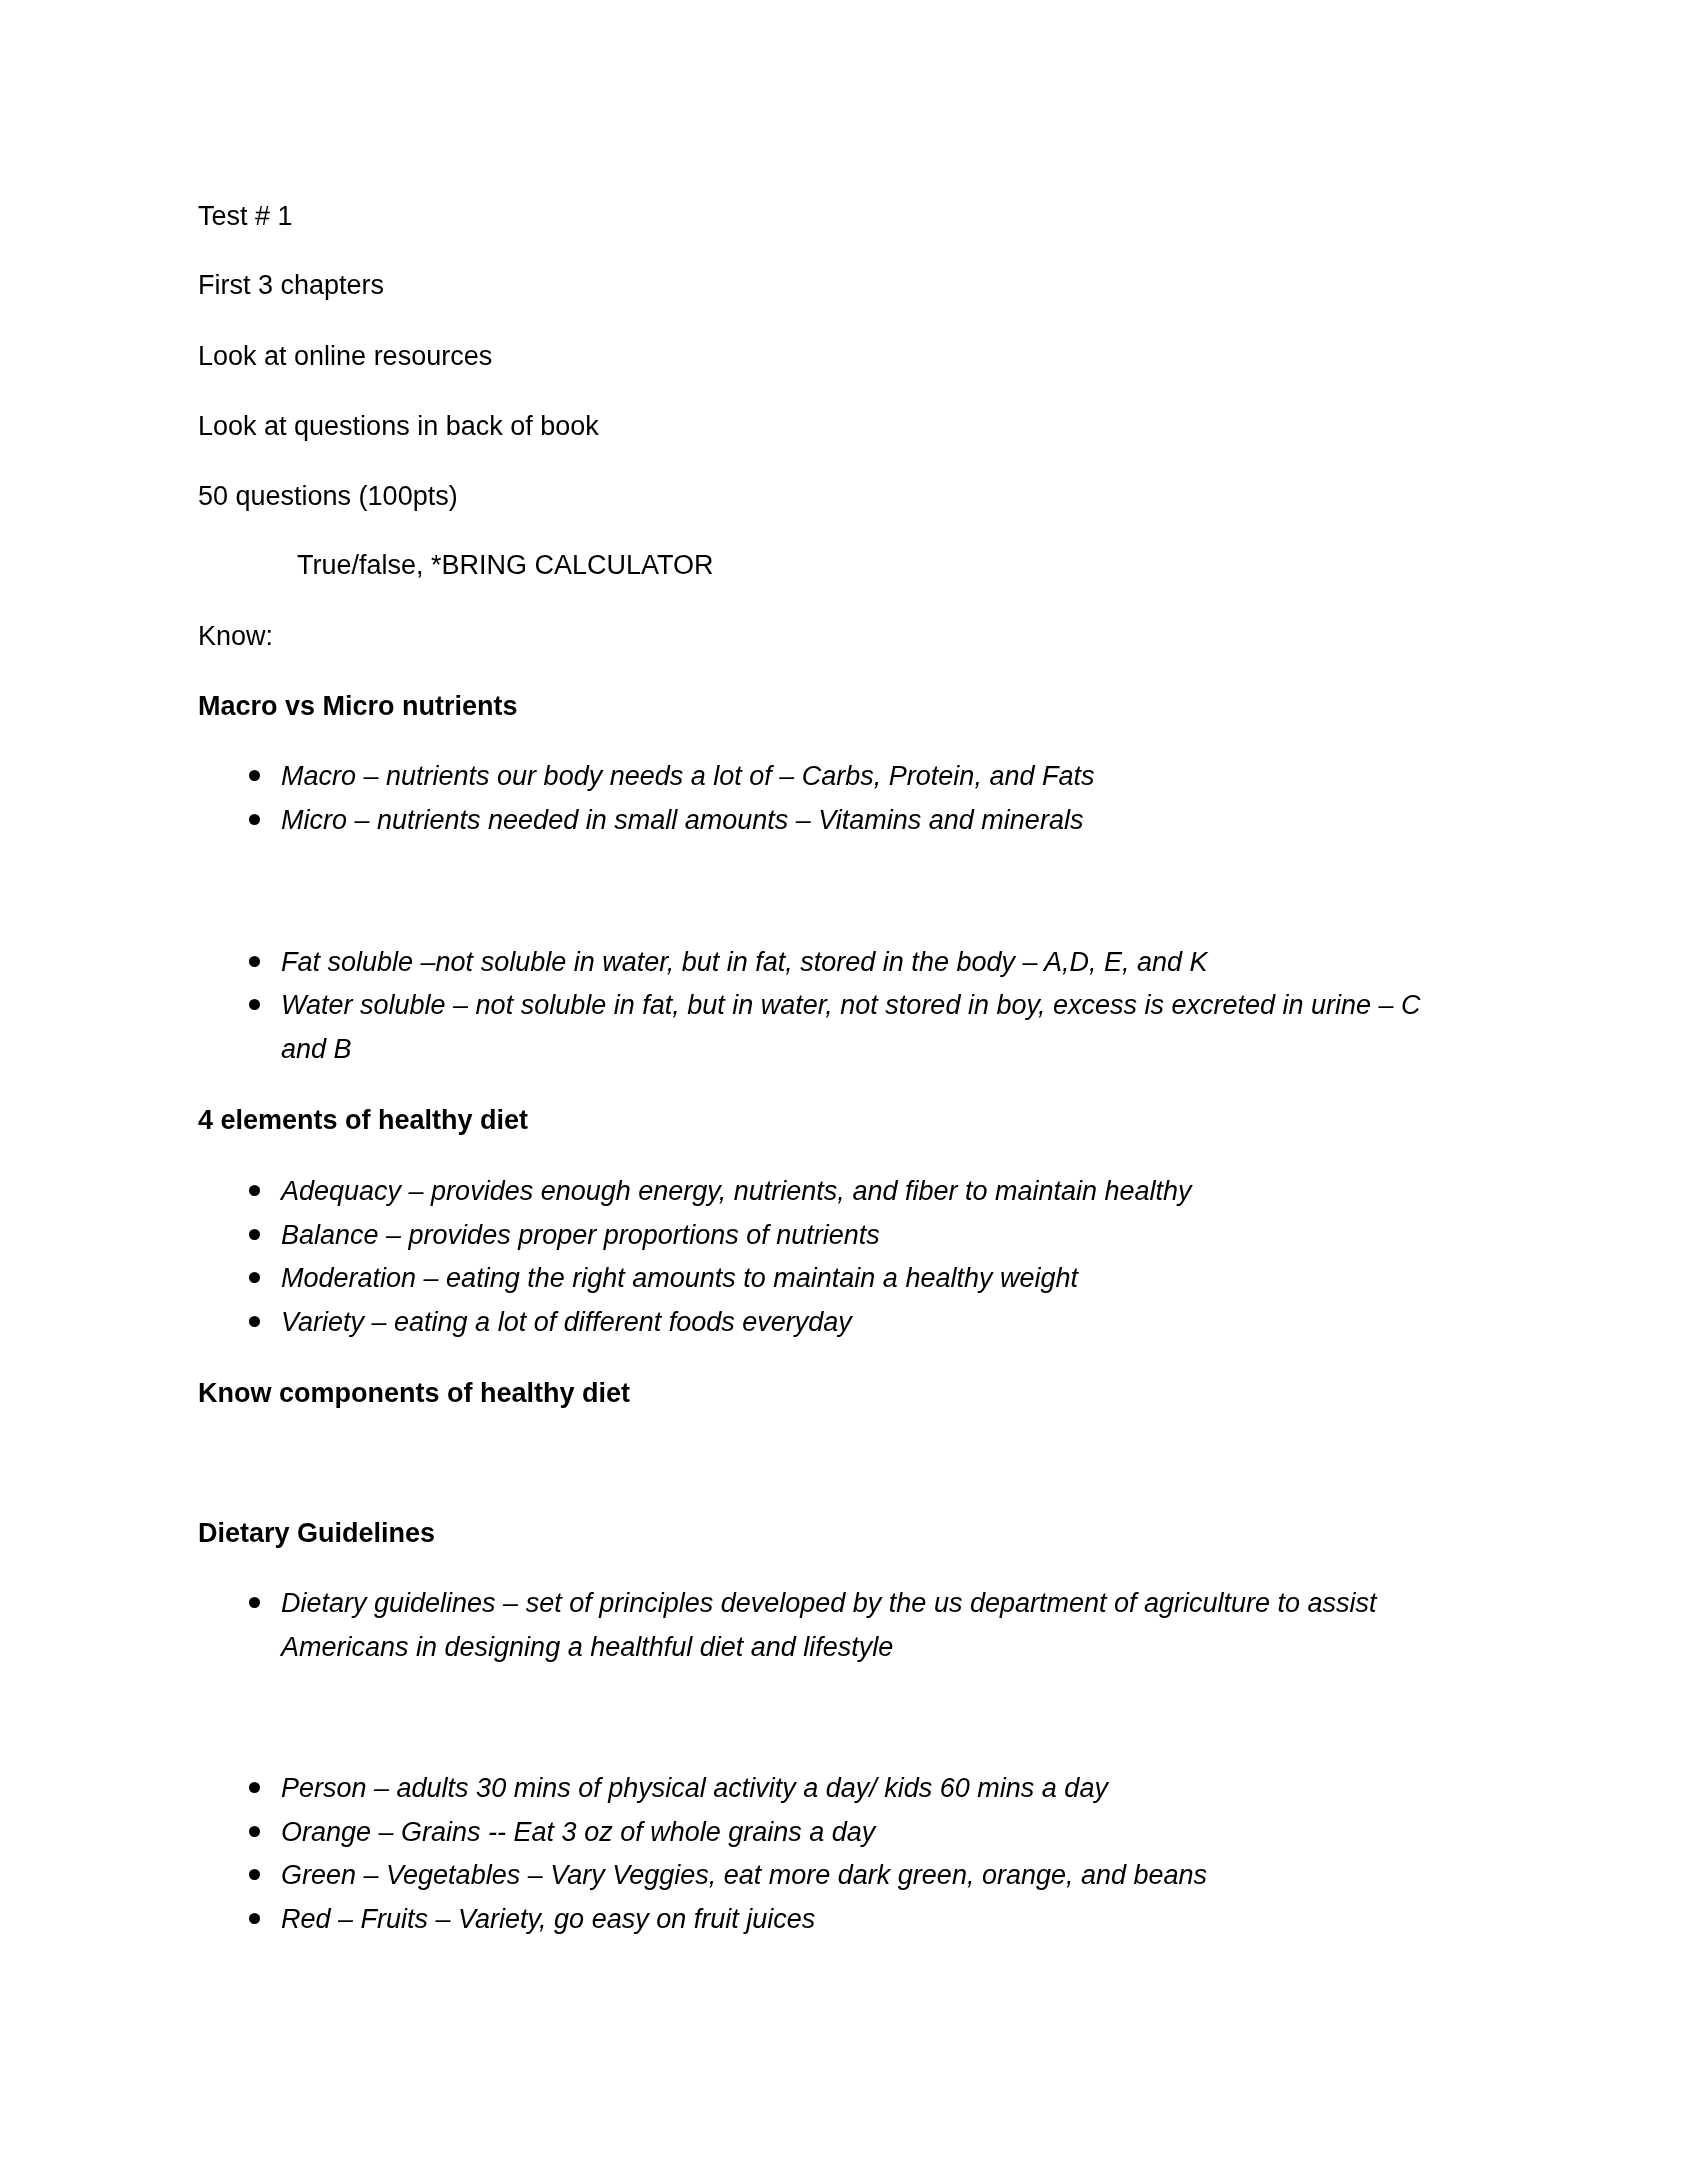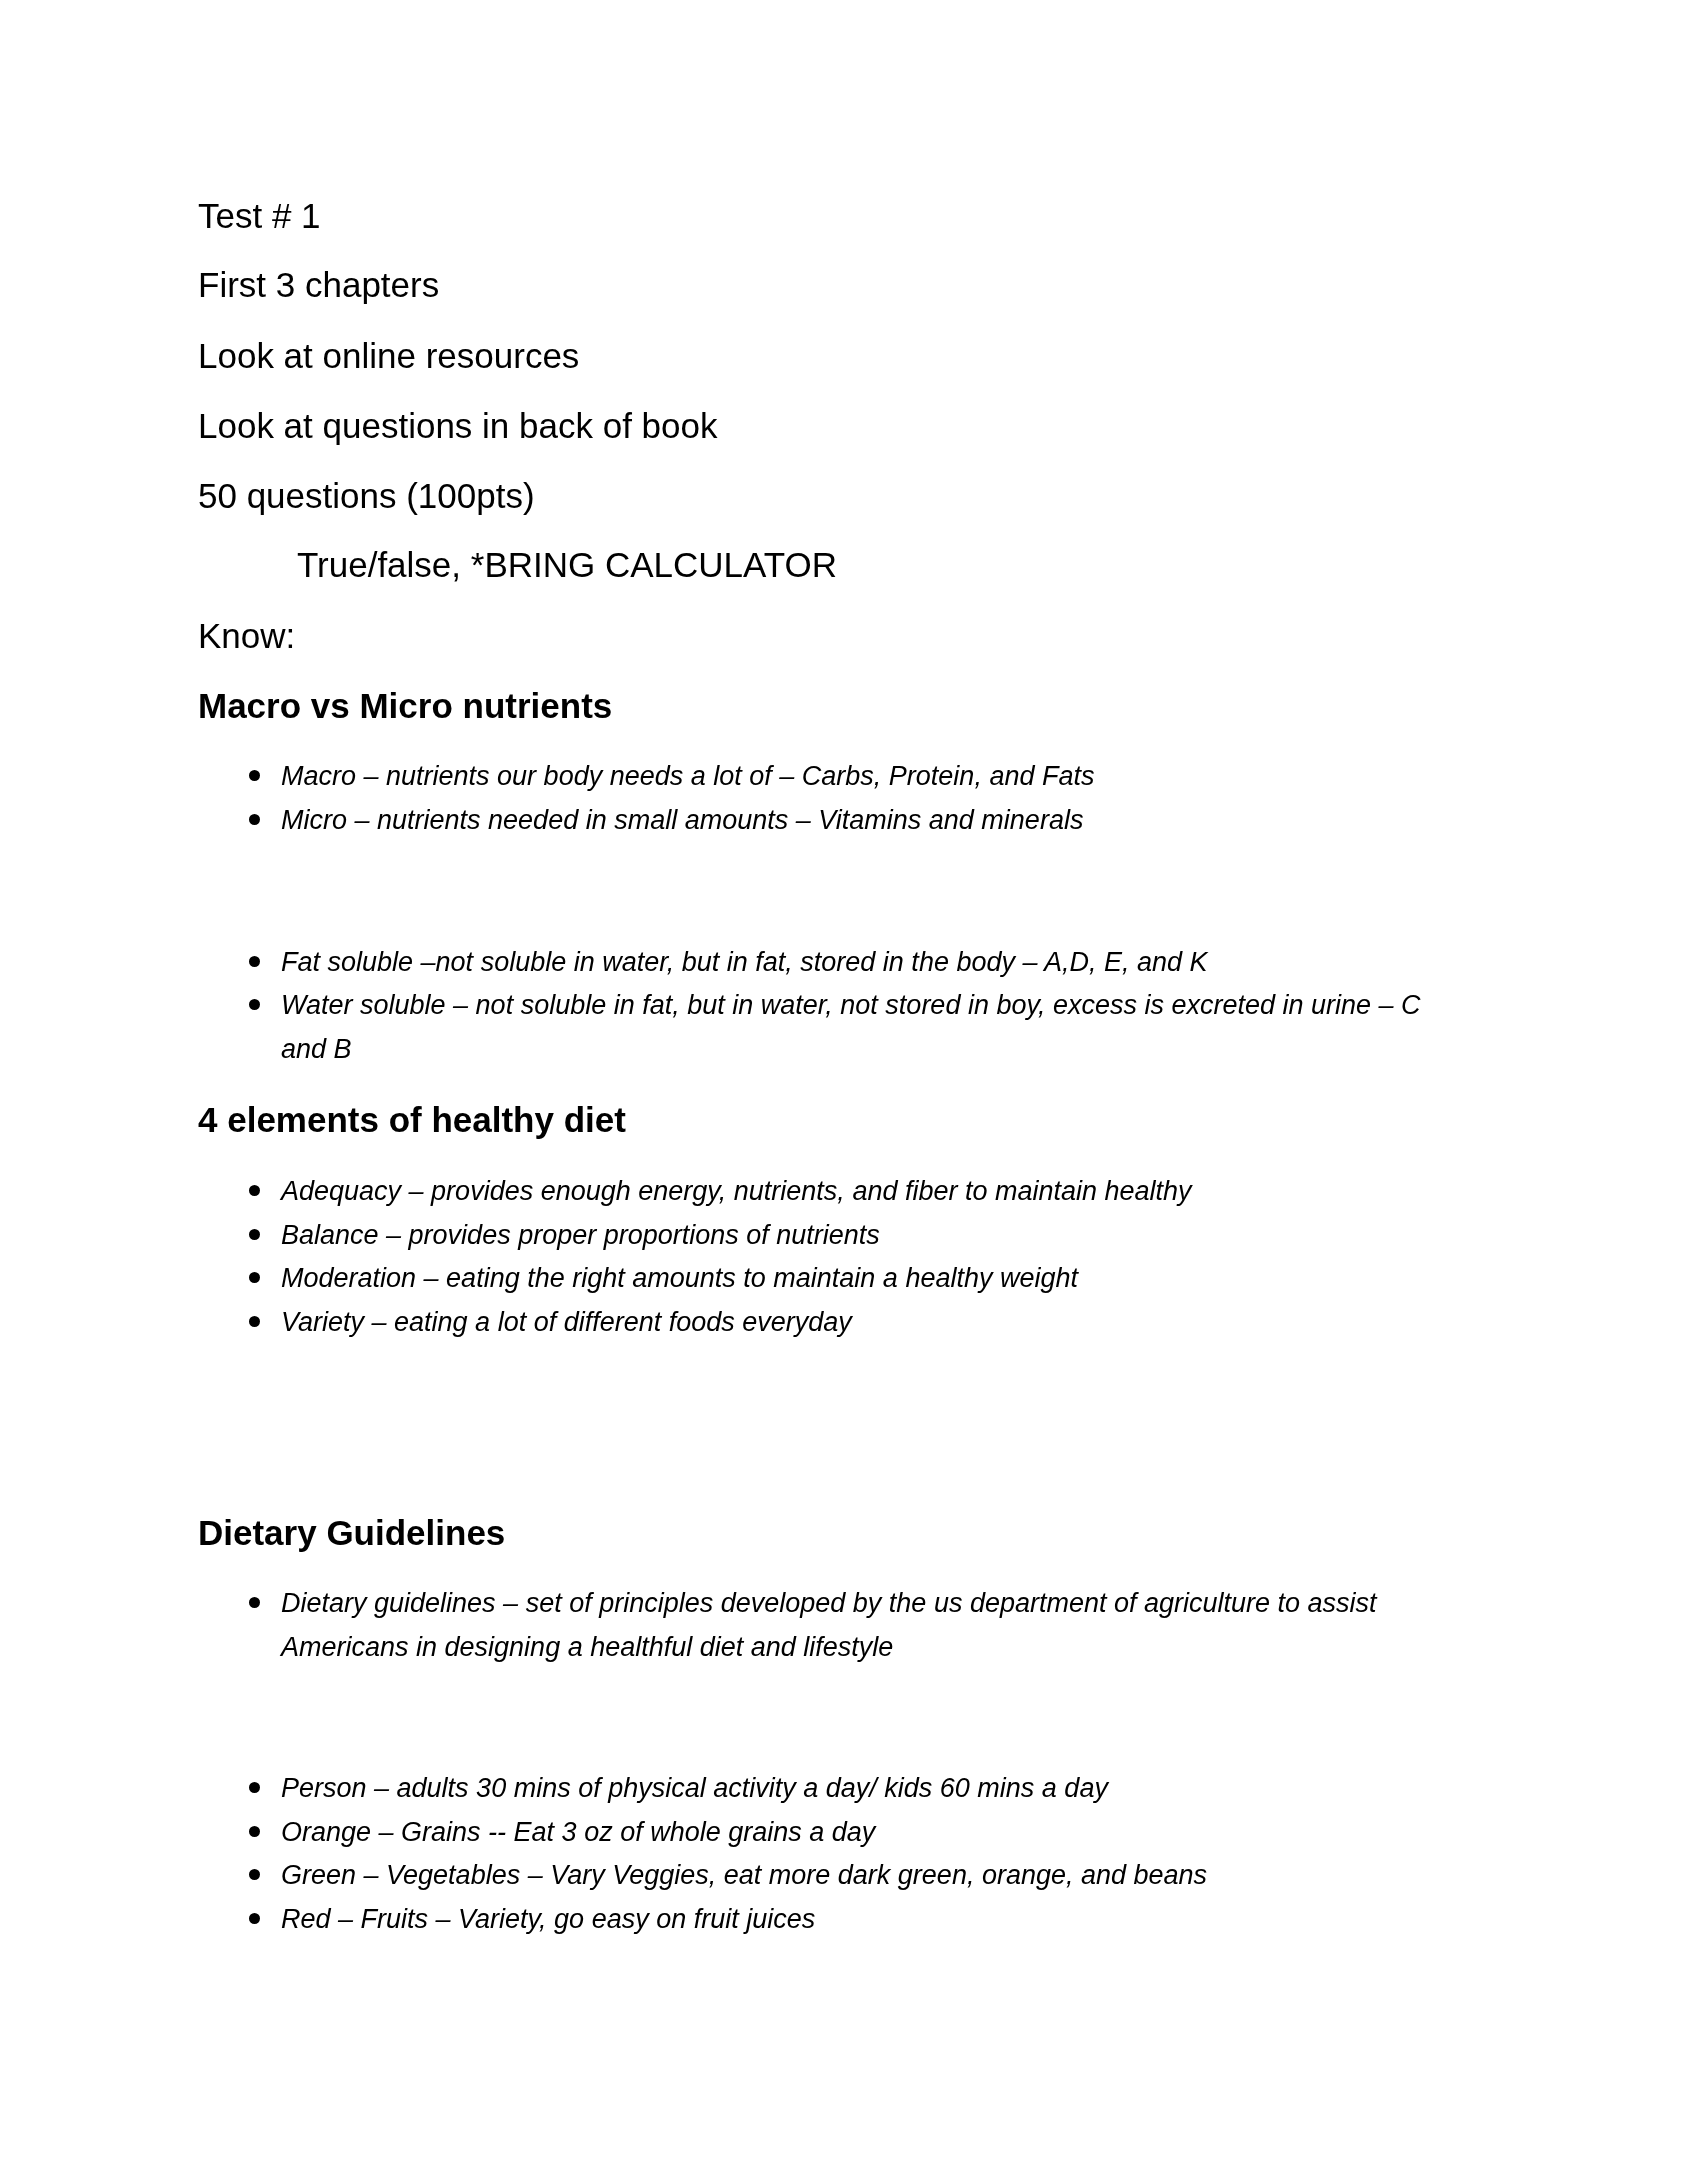--- a/index.html
+++ b/index.html
@@ -1,19 +1,19 @@
 <!DOCTYPE html>
 <html><head>
   <meta charset="utf-8">
   <style>
     html, body { margin: 0; padding: 0; background: #ffffff; }
     body { width: 1683px; height: 2178px; position: relative; overflow: hidden;
            font-family: "Liberation Sans", "DejaVu Sans", sans-serif; color: #000; }
     .page { position: absolute; left: 0; top: 0; width: 1683px; height: 2178px; background: #fff; }
-    .line { position: absolute; left: 198px; font-size: 35px; line-height: 36px; white-space: nowrap; }
+    .line { position: absolute; left: 198px; font-size: 27px; line-height: 36px; white-space: nowrap; }
     .indent { left: 297px; text-align: right; }
     .heading { font-weight: bold; }
     .bullet-item { position: absolute; left: 198px; width: 1287px; font-size: 27px; line-height: 44px; }
     .bullet-item .dot { position: absolute; left: 51px; top: 16px; width: 11px; height: 11px;
                         border-radius: 50%; background: #000; }
     .bullet-item .txt { position: absolute; left: 83px; width: 1188px; white-space: normal; font-style: italic; }
   </style>
 </head>
 <body>
 
@@ -57,20 +57,21 @@
   </div>
   <div class="bullet-item" style="top:1256px">
     <span class="dot"></span>
     <span class="txt">Moderation – eating the right amounts to maintain a healthy weight</span>
   </div>
   <div class="bullet-item" style="top:1300px">
     <span class="dot"></span>
     <span class="txt">Variety – eating a lot of different foods everyday</span>
   </div>
 
+  <div class="line heading" style="top:1375px">Know components of healthy diet</div>
 
   <div class="line heading" style="top:1515px">Dietary Guidelines</div>
   <div class="bullet-item" style="top:1581px">
     <span class="dot"></span>
     <span class="txt">Dietary guidelines – set of principles developed by the us department of agriculture to assist Americans in designing a healthful diet and lifestyle</span>
   </div>
 
   <div class="bullet-item" style="top:1766px">
     <span class="dot"></span>
     <span class="txt">Person – adults 30 mins of physical activity a day/ kids 60 mins a day</span>

